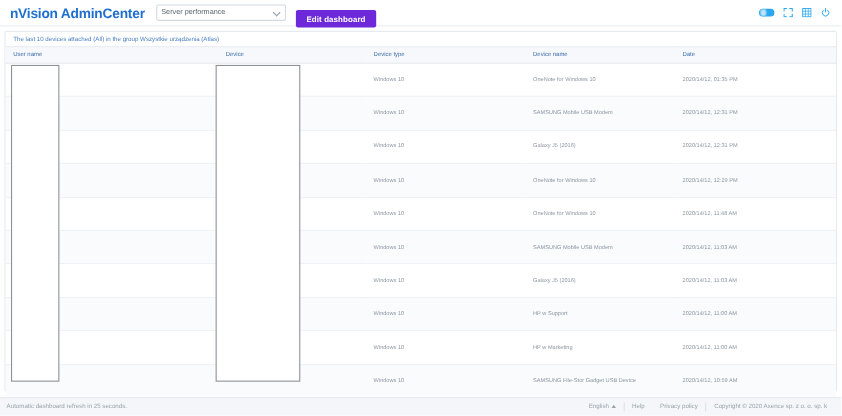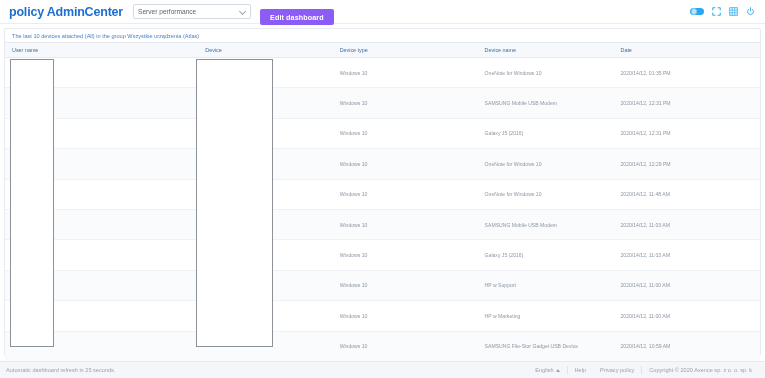--- a/index.html
+++ b/index.html
@@ -60,21 +60,21 @@
     width: 4px; height: 4px;
     border-left: 1px solid #9aa5b1;
     border-bottom: 1px solid #9aa5b1;
     transform: rotate(-45deg);
   }
 
   .edit-btn {
     margin-left: 9px;
     height: 16px;
     padding: 0 10px;
-    background: #8b5cf6;
+    background: #6d28d9;
     border: none;
     border-radius: 2px;
     color: #fff;
     font-size: 7.2px;
     font-weight: bold;
     font-family: "Liberation Sans", sans-serif;
     letter-spacing: 0.1px;
     cursor: pointer;
     display: flex;
     align-items: center;
@@ -201,21 +201,21 @@
     border-right: 2px solid transparent;
     border-bottom: 3px solid #9aa3ad;
     margin-left: 2px;
     vertical-align: middle;
   }
 </style>
 </head>
 <body>
 
 <div class="topbar">
-  <div class="brand">policy AdminCenter</div>
+  <div class="brand">nVision AdminCenter</div>
 
   <div class="select-wrap">
     <span class="select-value">Server performance</span>
     <span class="chev"></span>
   </div>
 
   <button class="edit-btn">Edit dashboard</button>
 
   <div class="topbar-right">
     <div class="toggle">

